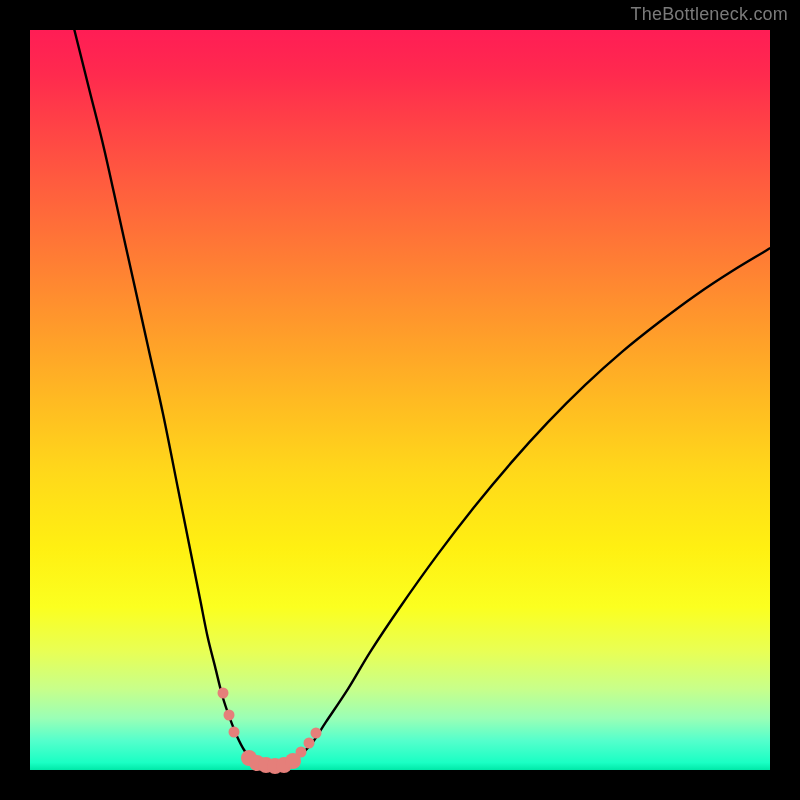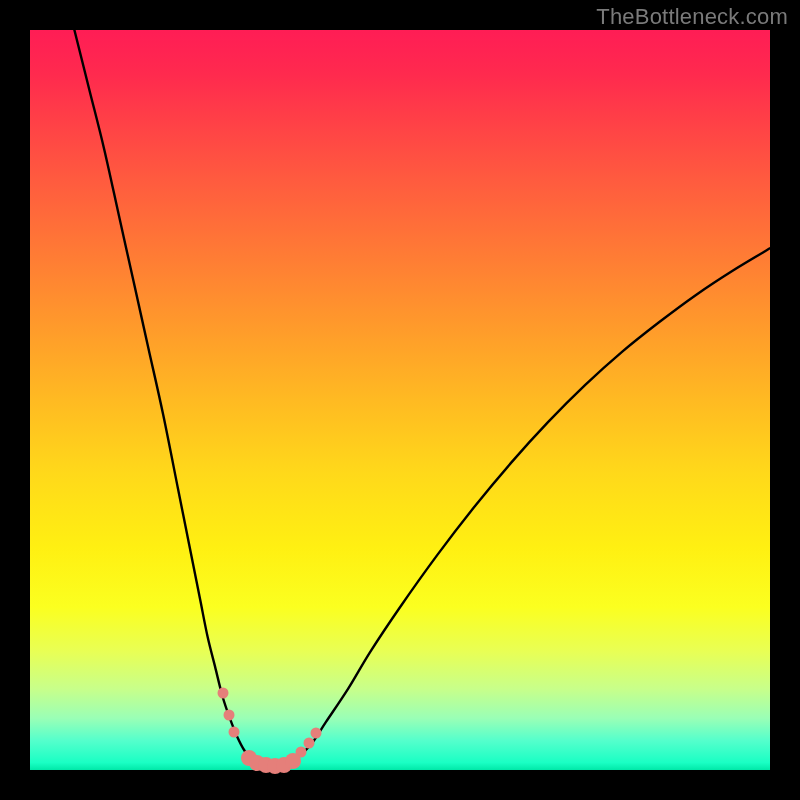--- a/index.html
+++ b/index.html
@@ -42,21 +42,21 @@
       #55ffcc 96%,
       #1affc4 99%,
       #00e8a8 100%
     );
   }
   .watermark {
     position: absolute;
     top: 4px;
     right: 12px;
     color: #7a7a7a;
-    font-size: 22px;
+    font-size: 18px;
     letter-spacing: 0.2px;
     user-select: none;
   }
   svg.curve {
     position: absolute;
     left: 0;
     top: 0;
     width: 740px;
     height: 740px;
     overflow: visible;

